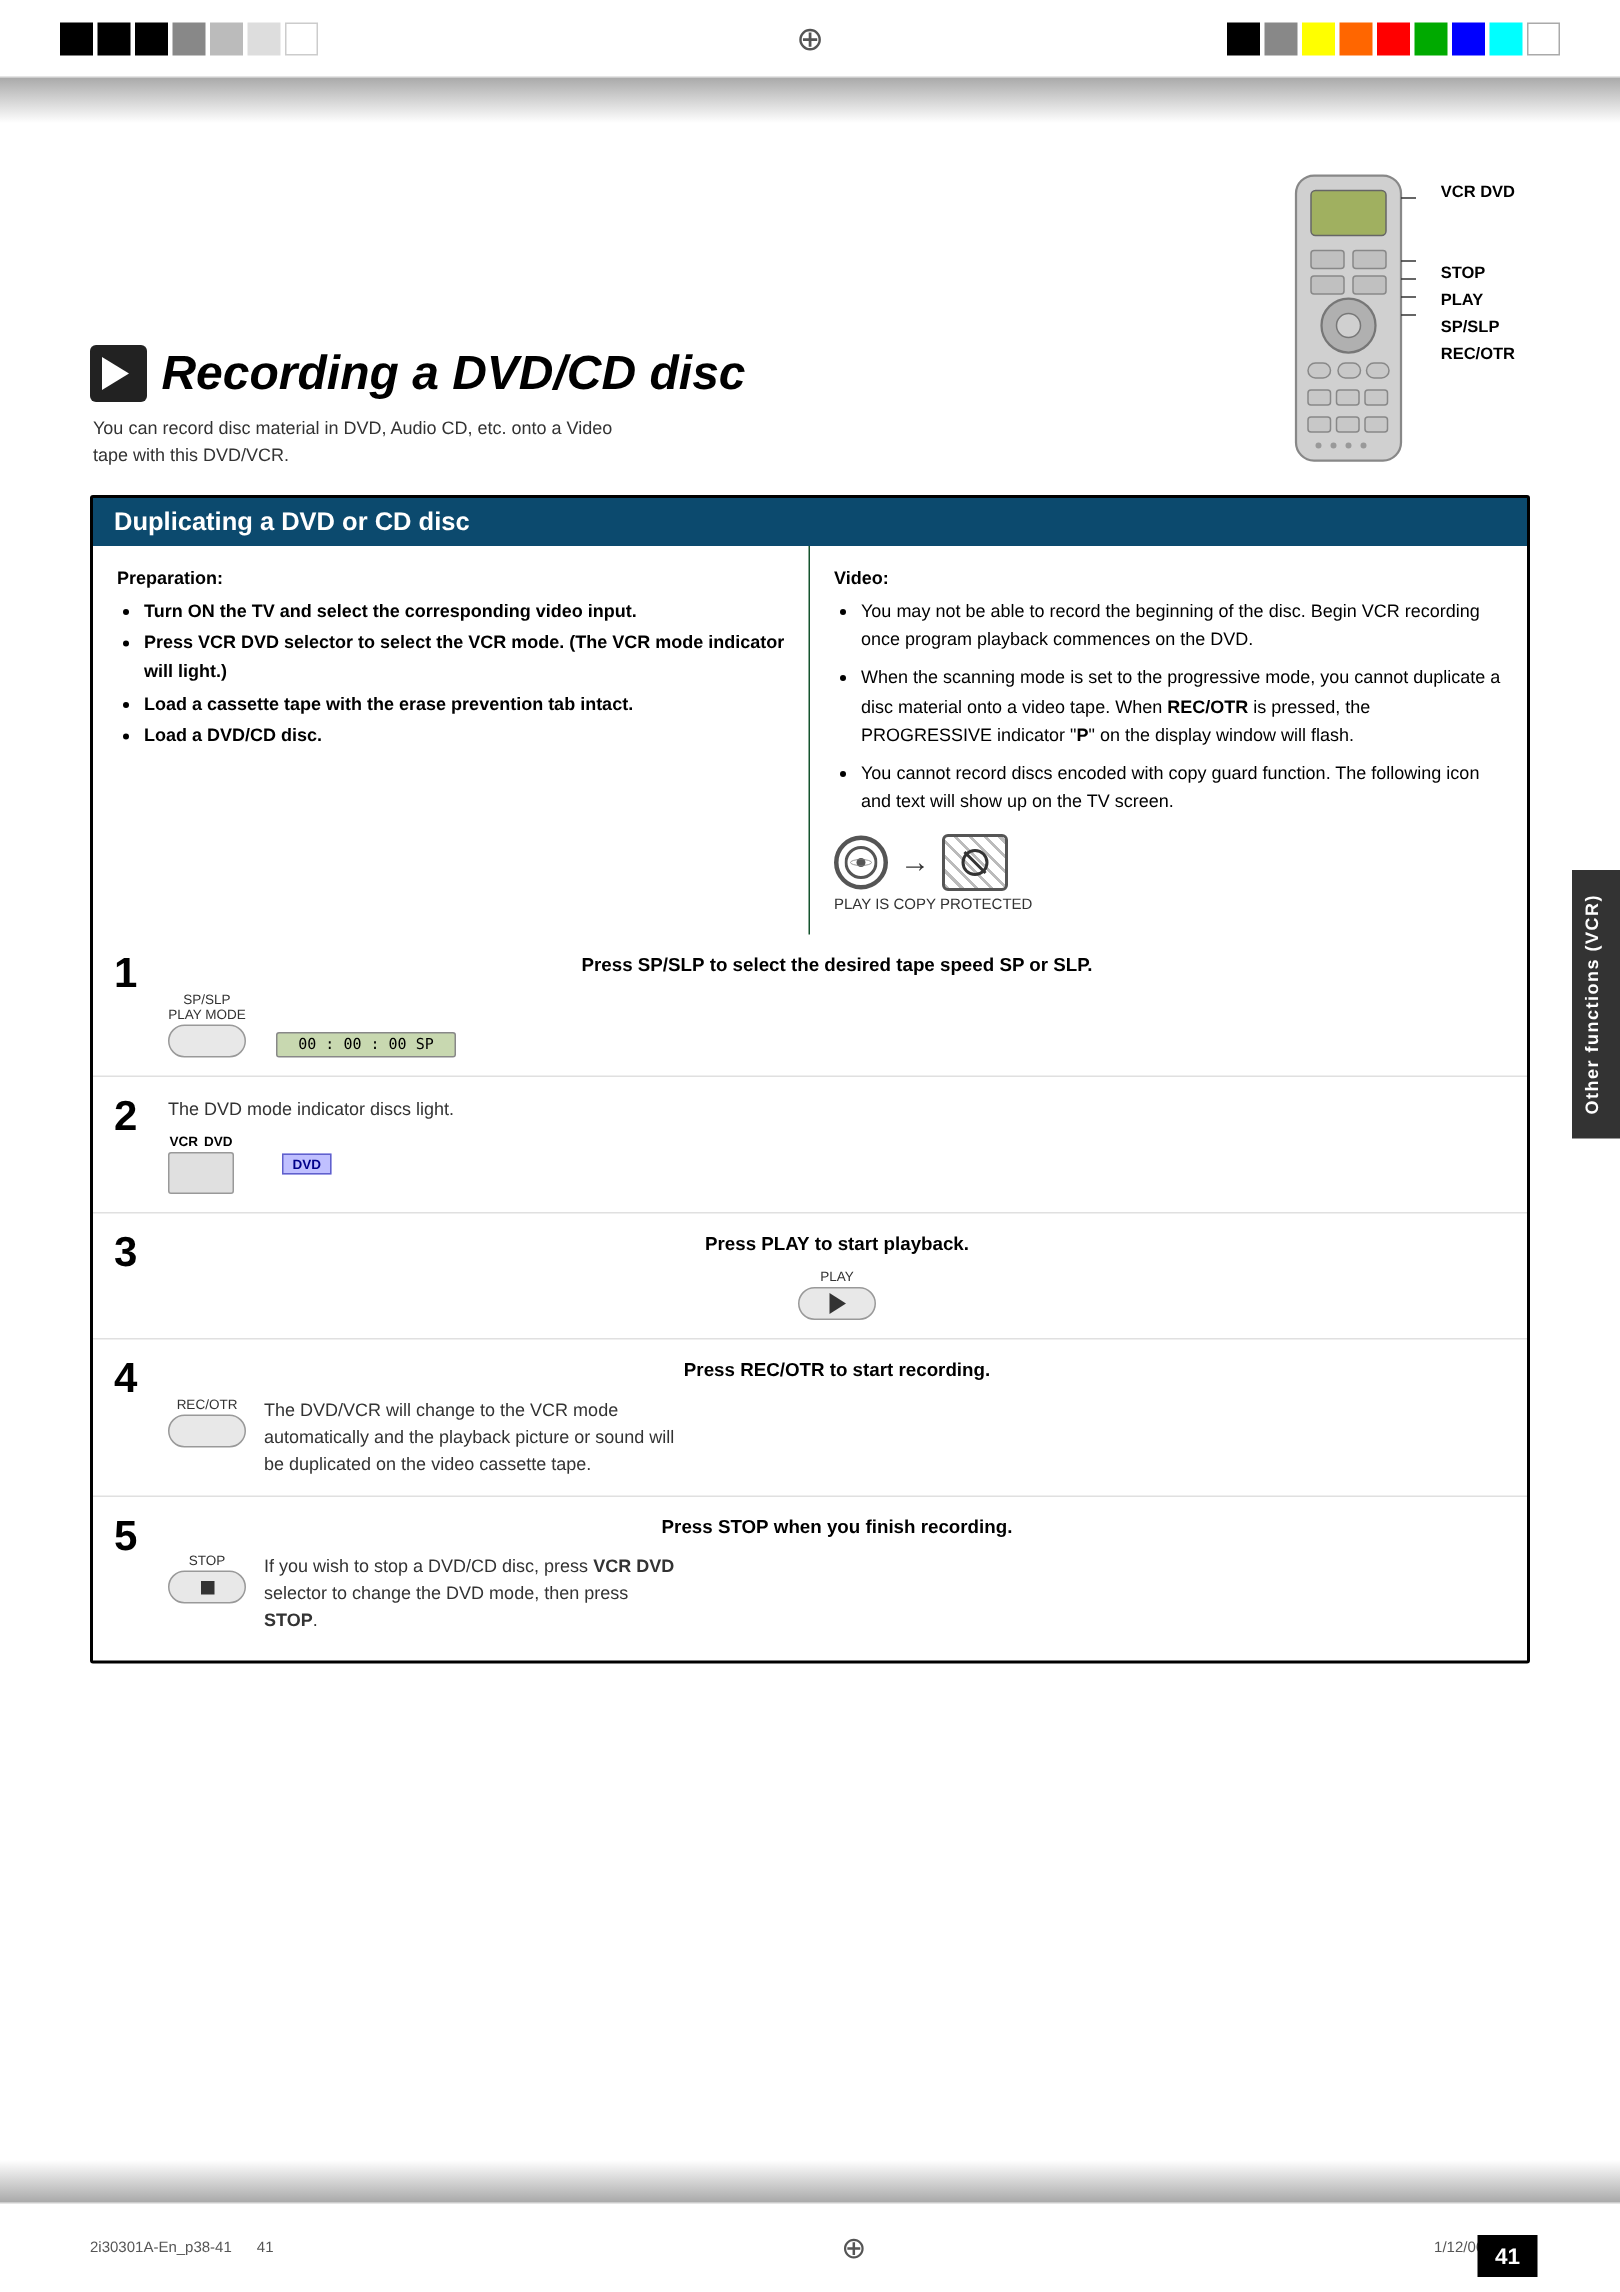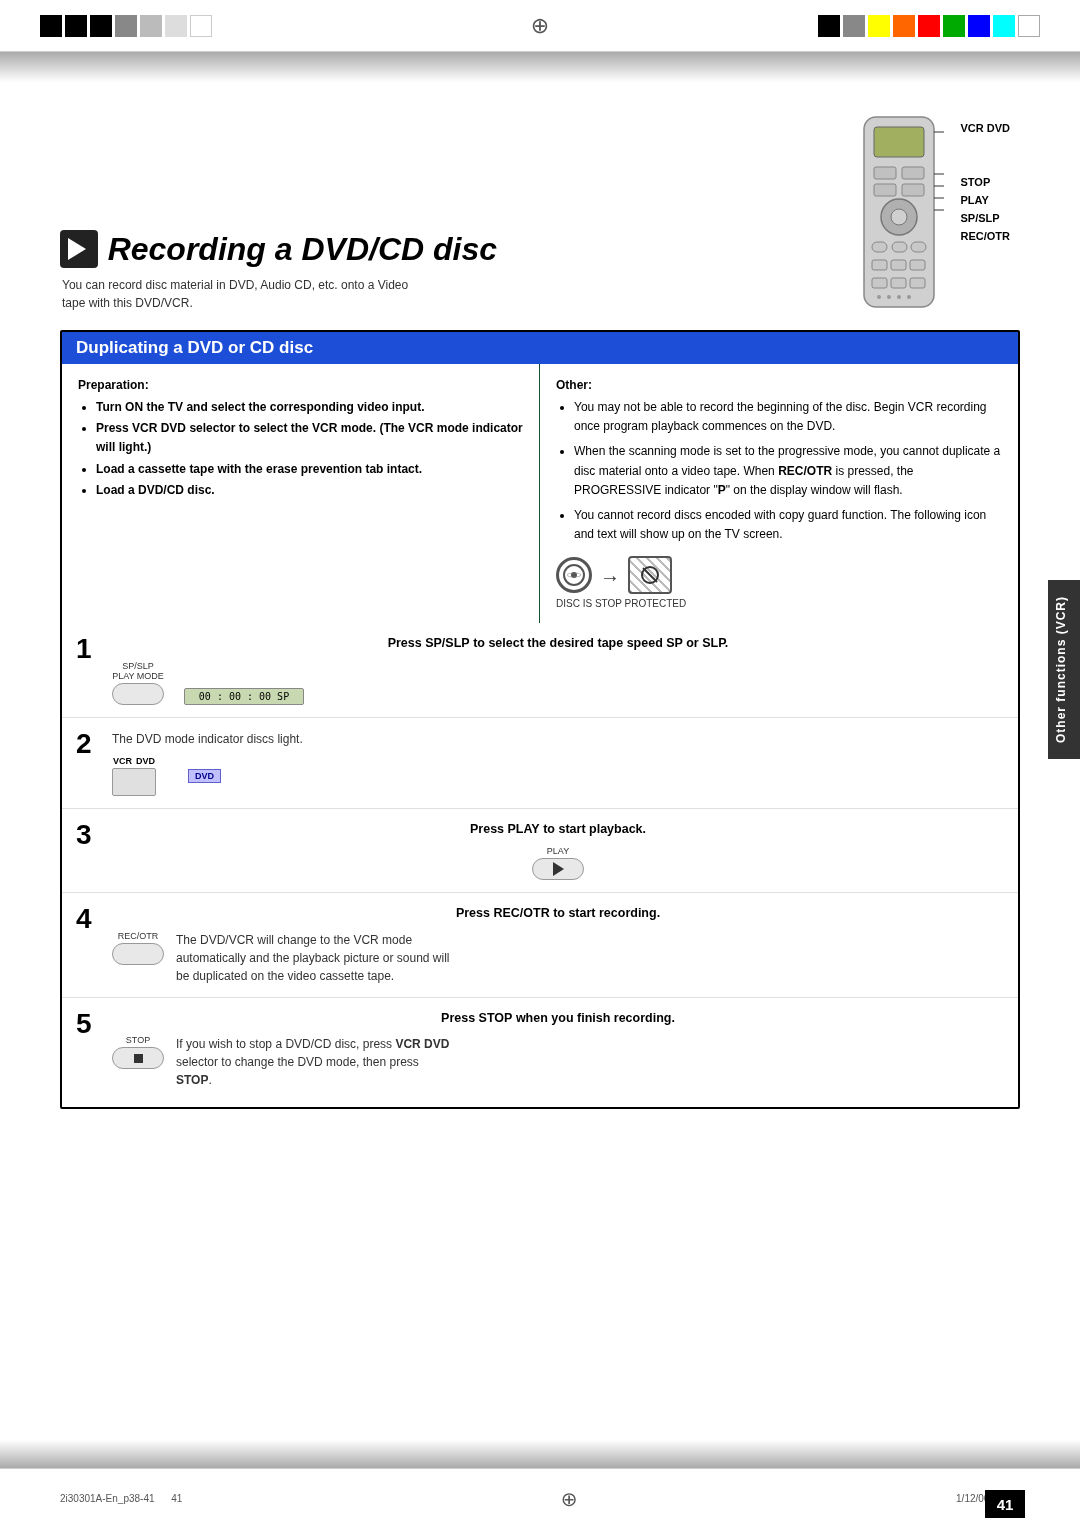--- a/index.html
+++ b/index.html
@@ -114,21 +114,21 @@
       line-height: 1.5;
     }
 
     
     .section-box {
       border: 2px solid #000;
       border-radius: 2px;
       margin-bottom: 16px;
     }
     .section-box-title {
-      background: #1d4ed8;
+      background: #0c4a6e;
       color: #fff;
       font-size: 17px;
       font-weight: bold;
       padding: 6px 14px;
     }
     .section-left {
       width: 50%;
       padding: 14px 16px;
       border-right: 1px solid #14532d;
     }
@@ -539,21 +539,21 @@
         <div class="prep-label">Preparation:</div>
         <ul class="prep-bullets">
           <li><span>Turn ON the TV and select the corresponding video input.</span></li>
           <li>Press <b>VCR DVD</b> selector to select the VCR mode. (The VCR mode indicator will light.)</li>
           <li><span>Load a cassette tape with the erase prevention tab intact.</span></li>
           <li><span>Load a DVD/CD disc.</span></li>
         </ul>
       </div>
 
       <div class="section-right">
-        <div class="notes-label">Other:</div>
+        <div class="notes-label">Video:</div>
         <ul class="notes-bullets">
           <li><span>You may not be able to record the beginning of the disc. Begin VCR recording once program playback commences on the DVD.</span></li>
           <li>When the scanning mode is set to the progressive mode, you cannot duplicate a disc material onto a video tape. When <b>REC/OTR</b> is pressed, the PROGRESSIVE indicator "<b>P</b>" on the display window will flash.</li>
           <li><span>You cannot record discs encoded with copy guard function. The following icon and text will show up on the TV screen.</span></li>
         </ul>
 
         <div class="copy-prot-area">
           <div class="copy-icons">
 
             <div class="copy-icon-circle">
@@ -567,21 +567,21 @@
 
             <div style="position:relative;width:44px;height:38px;border:2.5px solid #555;border-radius:4px;overflow:hidden;background:repeating-linear-gradient(45deg,#bbb 0px,#bbb 2px,#fff 2px,#fff 7px);">
               <div style="position:absolute;inset:0;display:flex;align-items:center;justify-content:center;">
                 <svg width="20" height="20" viewBox="0 0 20 20">
                   <circle cx="10" cy="10" r="8" fill="none" stroke="#333" stroke-width="2"></circle>
                   <line x1="3" y1="3" x2="17" y2="17" stroke="#333" stroke-width="2"></line>
                 </svg>
               </div>
             </div>
           </div>
-          <div class="copy-prot-label">DISC IS STOP PROTECTED</div>
+          <div class="copy-prot-label">PLAY IS COPY PROTECTED</div>
         </div>
       </div>
     </div>
 
     <div class="steps-section">
 
       <div class="step-row">
         <div class="step-number">1</div>
         <div class="step-content">
           <div class="step-heading">

